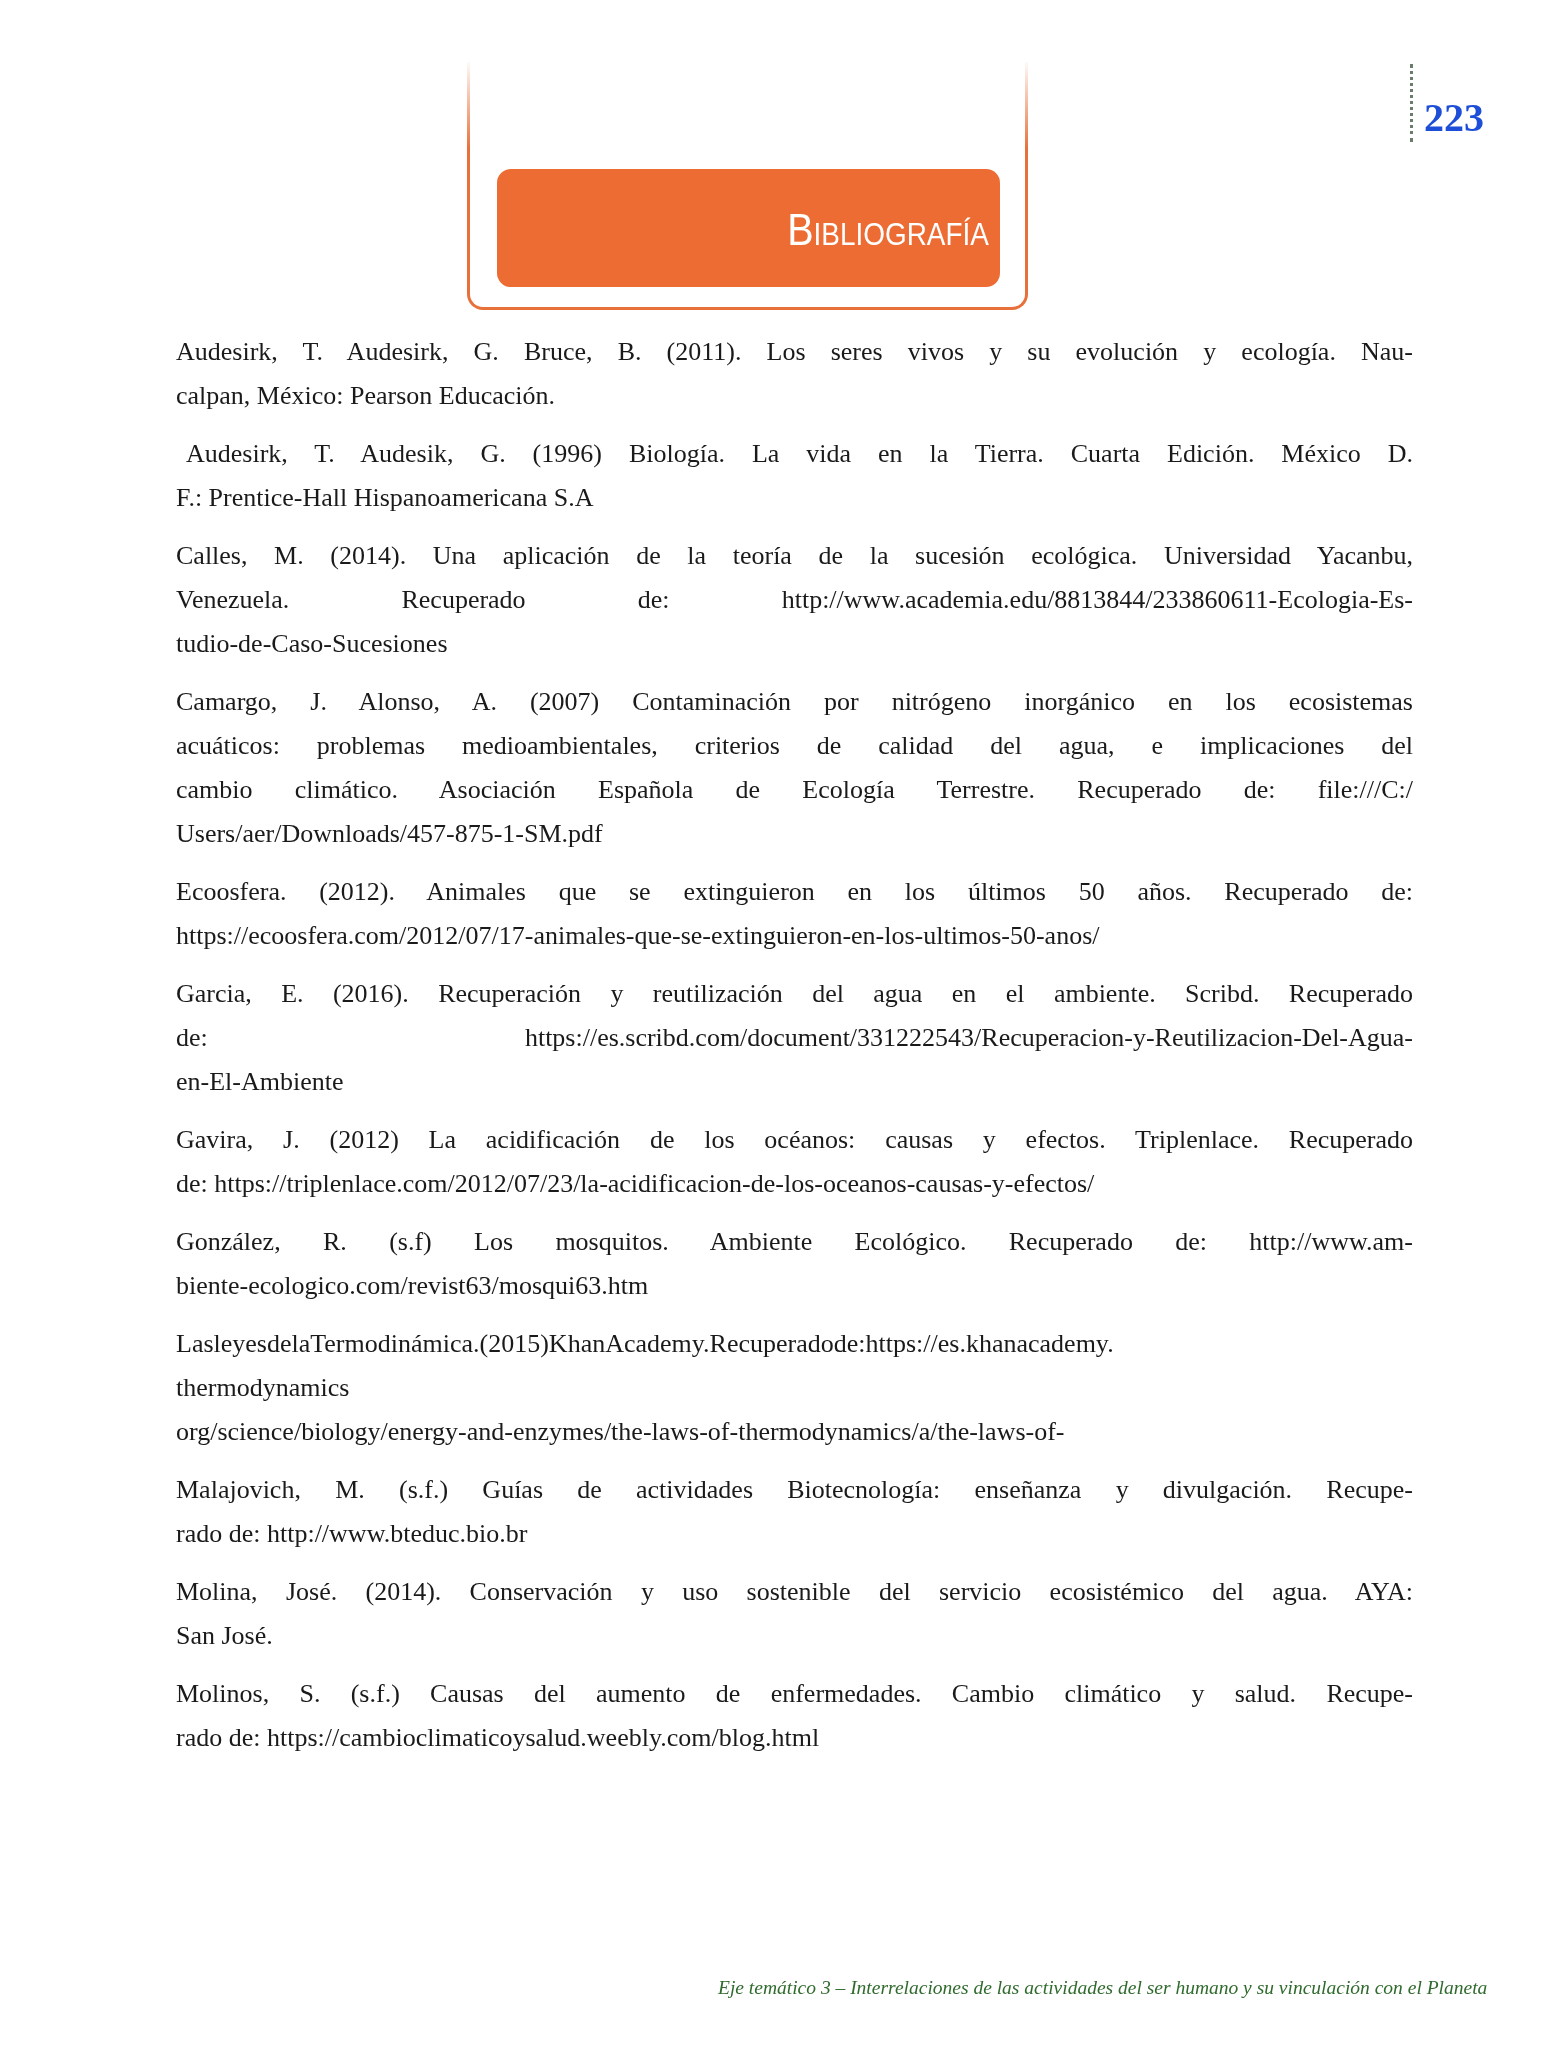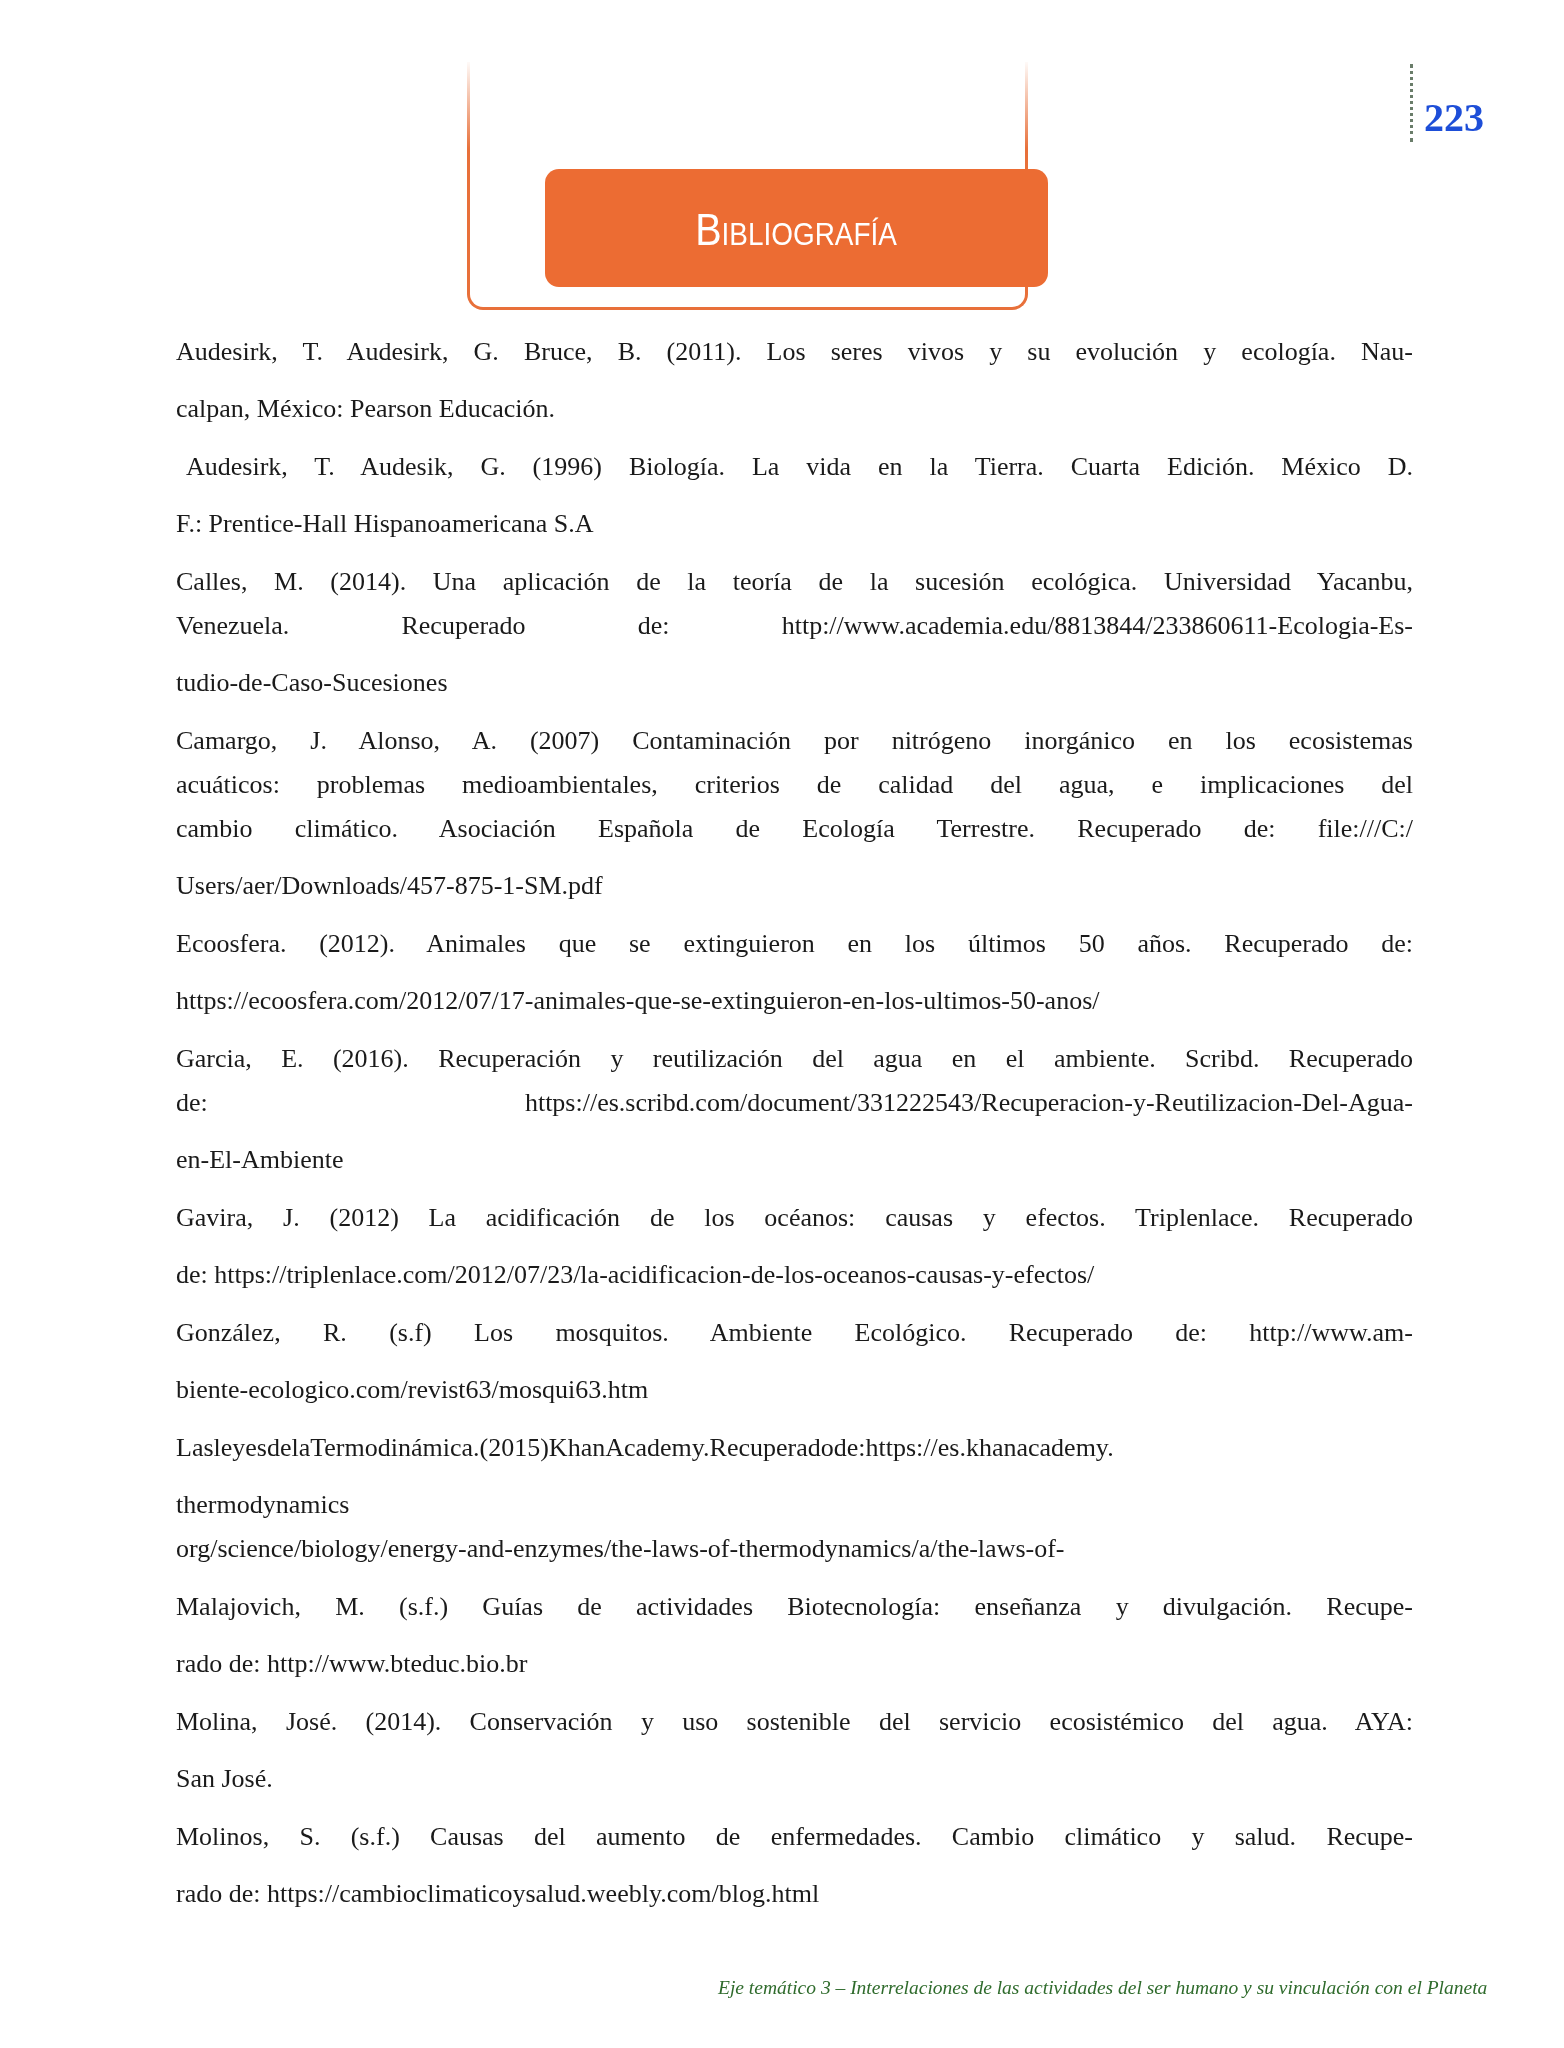--- a/index.html
+++ b/index.html
@@ -7,36 +7,36 @@
          font-family: "Liberation Serif", "DejaVu Serif", serif; color: #1a1a1a; }
 
   
   .header-frame { position: absolute; left: 467px; top: 62px; width: 561px; height: 248px;
     border-left: 3px solid #e8703a; border-right: 3px solid #e8703a; border-bottom: 3px solid #e8703a;
     border-radius: 0 0 16px 16px; box-sizing: border-box; }
   .header-frame::before, .header-frame::after { content: ""; position: absolute; top: -3px; width: 3px; height: 90px; background: linear-gradient(#ffffff, rgba(255,255,255,0)); }
   .header-frame::before { left: -3px; }
   .header-frame::after { right: -3px; }
   .title-box { position: absolute; left: 497px; top: 169px; width: 503px; height: 118px;
-    background: #ec6c33; border-radius: 14px; display: flex; align-items: center; justify-content: center; margin-left: 48px; }
+    background: #ec6c33; border-radius: 14px; display: flex; align-items: center; justify-content: flex-end; }
   .title-text { color: #ffffff; font-family: "Liberation Sans", "DejaVu Sans", sans-serif;
     font-size: 44px; font-variant: small-caps; letter-spacing: 0px; transform: scaleX(0.9); padding-top: 4px; }
 
   
   .page-num-rule { position: absolute; left: 1410px; top: 64px; height: 78px; width: 0;
     border-left: 3px dotted #6a7d6a; }
   .page-number { position: absolute; left: 1424px; top: 98px; font-size: 40px; font-weight: bold;
     color: #1d4ed8; font-family: "Liberation Serif", serif; line-height: 1; }
 
   
   .bib { position: absolute; left: 176px; top: 330px; width: 1237px; }
   .entry { margin-bottom: 14px; }
   .line { font-size: 26px; line-height: 44px; height: 44px; white-space: nowrap;
     text-align: justify; text-align-last: justify; overflow: visible; }
-  .line.last { text-align-last: left; margin-top: 13px; }
+  .line.last { text-align-last: left; }
   .entry.indent .line:first-child { padding-left: 10px; }
 
   
   .footer { position: absolute; left: 718px; top: 1937px; font-family: "Liberation Serif", serif;
     font-style: italic; font-size: 19.5px; color: #2f6b2c; white-space: nowrap; margin-top: 40px; }
 </style>
 </head>
 <body>
 
 <div class="header-frame"></div>

